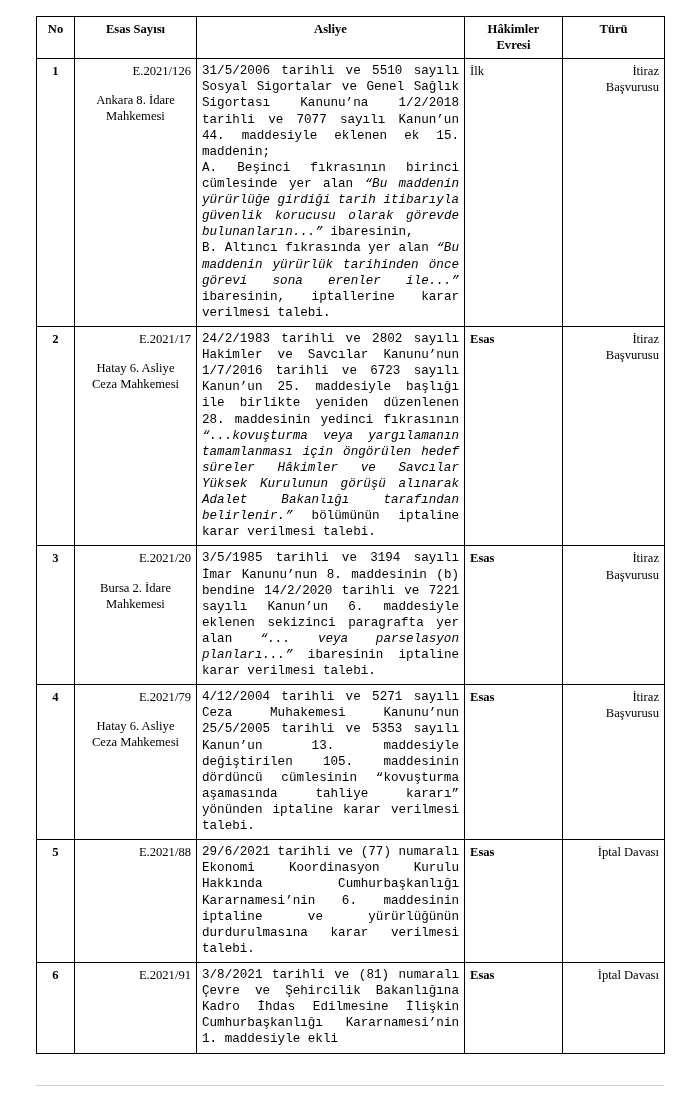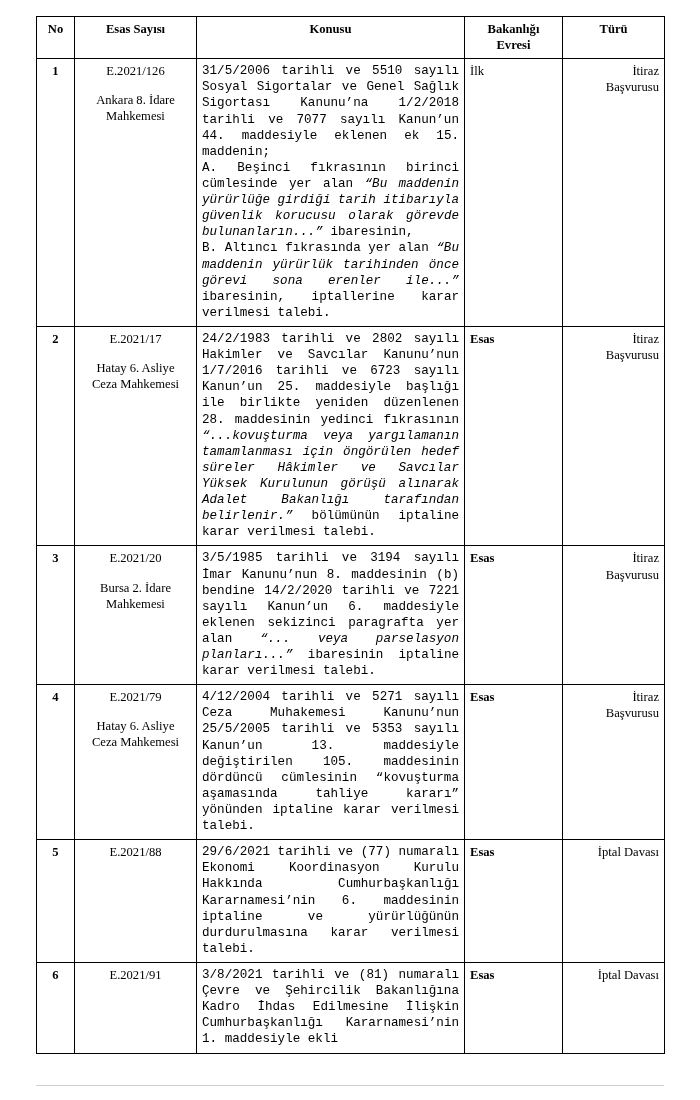--- a/index.html
+++ b/index.html
@@ -53,21 +53,21 @@
   td.cell-no {
     text-align: center;
     font-weight: bold;
     font-size: 12.8px;
     padding-top: 6px;
   }
   td.cell-esas {
     text-align: center;
     padding-top: 6px;
   }
-  td.cell-esas .esas-no { display: block; }
+  td.cell-esas .esas-no { display: block; text-align: right; }
   td.cell-esas .court {
     display: block;
     margin-top: 13px;
   }
   td.cell-esas .court span { display: block; }
   td.cell-konu {
     text-align: justify;
     text-justify: inter-word;
     hyphens: none;
     padding-top: 6px;
@@ -110,24 +110,24 @@
     </colgroup>
     <thead>
       <tr>
         <th>
           <span class="hdr-line">No</span>
         </th>
         <th>
           <span class="hdr-line">Esas Sayısı</span>
         </th>
         <th>
-          <span class="hdr-line">Konusu</span>
-        </th>
-        <th>
-          <span class="hdr-line">Bakanlığı</span>
+          <span class="hdr-line">Asliye</span>
+        </th>
+        <th>
+          <span class="hdr-line">Hâkimler</span>
           <span class="hdr-line">Evresi</span>
         </th>
         <th>
           <span class="hdr-line">Türü</span>
         </th>
       </tr>
     </thead>
     <tbody>
 
       <tr>

